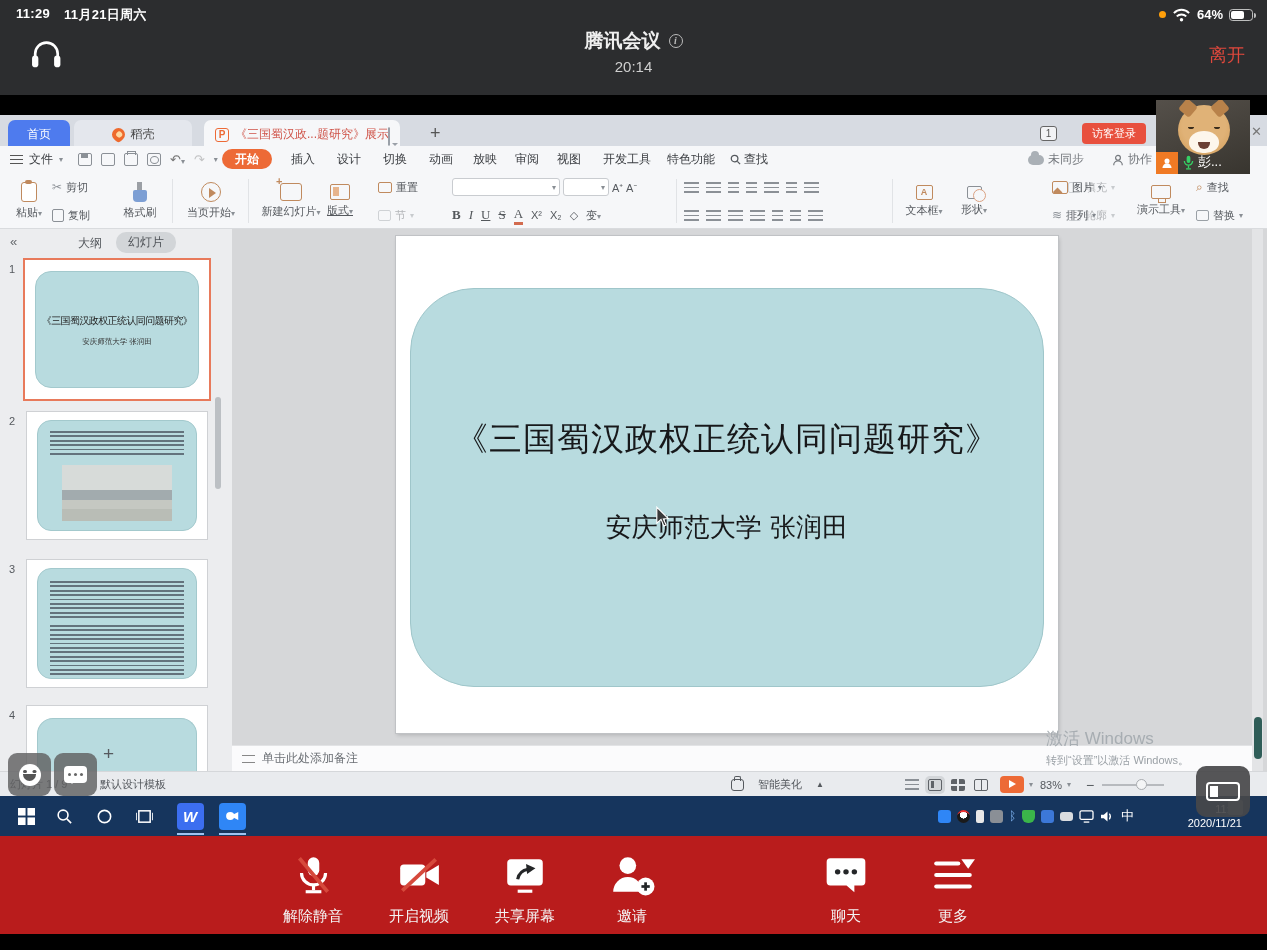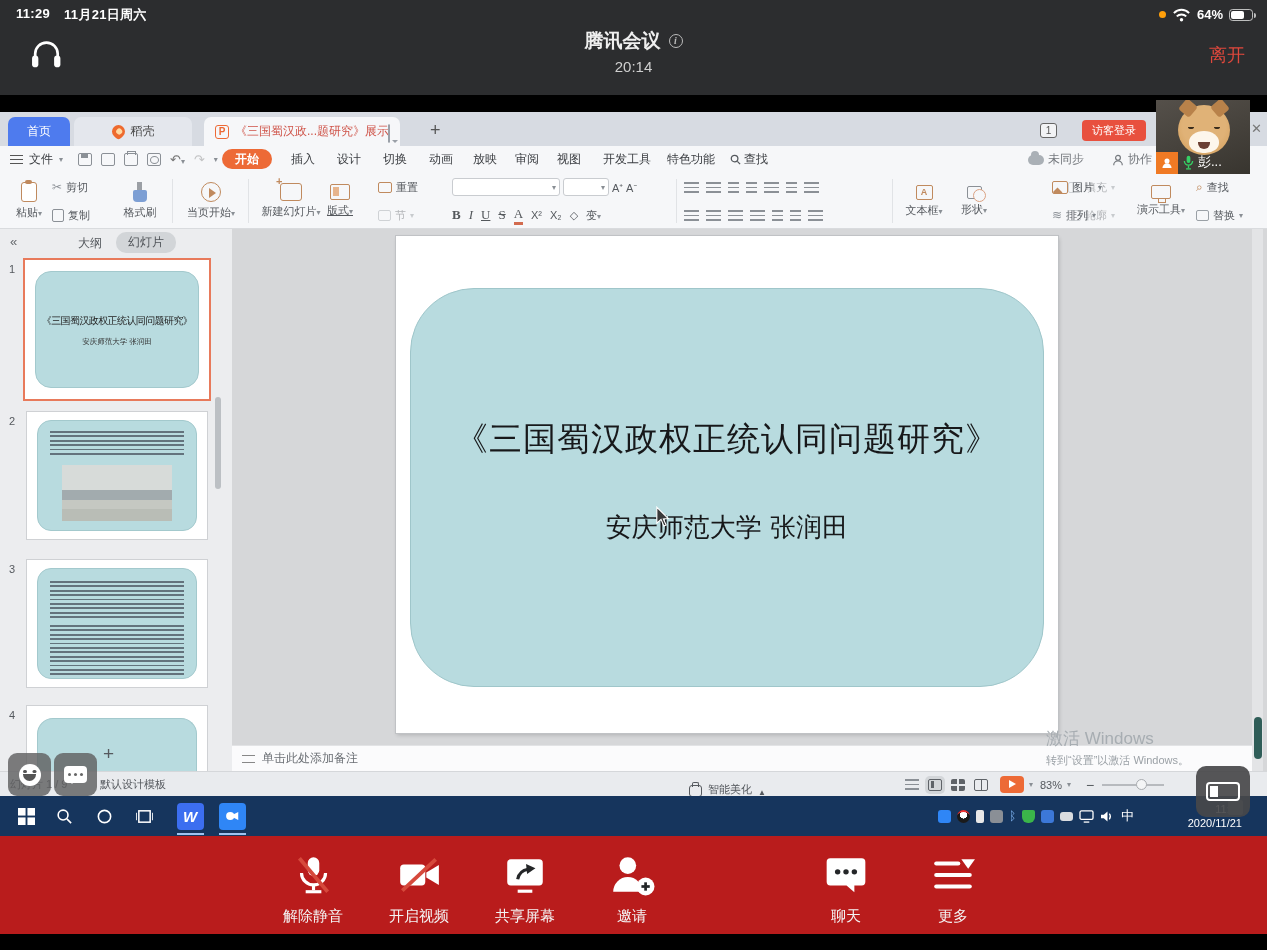--- a/index.html
+++ b/index.html
@@ -20,21 +20,21 @@
   .meet-title-wrap { position:absolute; top:28px; left:0; width:100%; text-align:center; color:#efefef; }
   .meet-title { font-size:19px; font-weight:bold; display:inline-flex; align-items:center; gap:8px; }
   .info-badge { display:inline-block; width:14px; height:14px; border:1.2px solid #bbb; border-radius:50%; color:#bbb; font-size:10px; line-height:12px; text-align:center; font-style:italic; font-family:"Liberation Serif",serif; }
   .meet-timer { margin-top:4px; font-size:15px; color:#cfcfcf; }
   .leave-btn { position:absolute; top:43px; right:22px; color:#e0483c; font-size:18px; }
 
   
   .screen { position:absolute; top:108px; left:0; width:1267px; height:728px; background:#d6d7d9; }
 
   
-  .wps-tabbar { position:absolute; top:0; left:0; width:100%; height:38px; background:#d7dbe2; border-top:4px solid #000000; }
+  .wps-tabbar { position:absolute; top:0; left:0; width:100%; height:38px; background:#d7dbe2; border-top:7px solid #000000; }
   .wtab { position:absolute; top:5px; height:29px; border-radius:7px 7px 0 0; font-size:12px; display:flex; align-items:center; justify-content:center; gap:6px; }
   .wtab-home { left:8px; width:62px; background:#4e7bee; color:#fff; }
   .wtab-docer { left:74px; width:118px; background:#e4e7ed; color:#444; }
   .wtab-doc { left:204px; width:196px; background:#f6f7f9; color:#cf5449; }
   .flame { width:13px; height:13px; background:#ee6a2d; border-radius:50% 50% 50% 4px; transform:rotate(-45deg); position:relative; }
   .flame:after{ content:""; position:absolute; left:4px; top:4px; width:6px; height:6px; background:#ffd9a0; border-radius:50%; }
   .pfile { width:14px; height:14px; border:1.5px solid #ed6a36; border-radius:3px; color:#ed6a36; font-size:10px; line-height:11px; text-align:center; font-weight:bold; }
   .tab-bubble { width:14px; height:11px; border:1.3px solid #9aa0a8; border-radius:3px; position:relative; }
   .tab-bubble:after { content:""; position:absolute; left:3px; bottom:-4px; border:3px solid transparent; border-top-color:#9aa0a8; }
   .reddot { width:6px; height:6px; border-radius:50%; background:#e8503e; }
@@ -490,21 +490,21 @@
       </div>
 
     <div class="notes">
       <span class="notes-ic"></span>
       <span>单击此处添加备注</span>
     </div>
 
     <div class="statusbar">
       <div class="sb" style="left:10px;">幻灯片 1 / 9</div>
       <div class="sb" style="left:100px;">默认设计模板</div>
-      <div class="sb" style="left:689px;gap:6px;align-items:flex-end;">
+      <div class="sb" style="left:731px;gap:14px;">
         <span class="beautify-ic"></span>
         <span>智能美化</span>
         <span style="font-size:8px;color:#55595e;">▲</span>
       </div>
       <div class="sb" style="left:905px;gap:9px;">
         <span class="lines-ic" style="width:14px;"></span>
         <span class="vic norm vic-active"></span>
         <span class="vic grid"></span>
         <span class="vic book"></span>
       </div>

